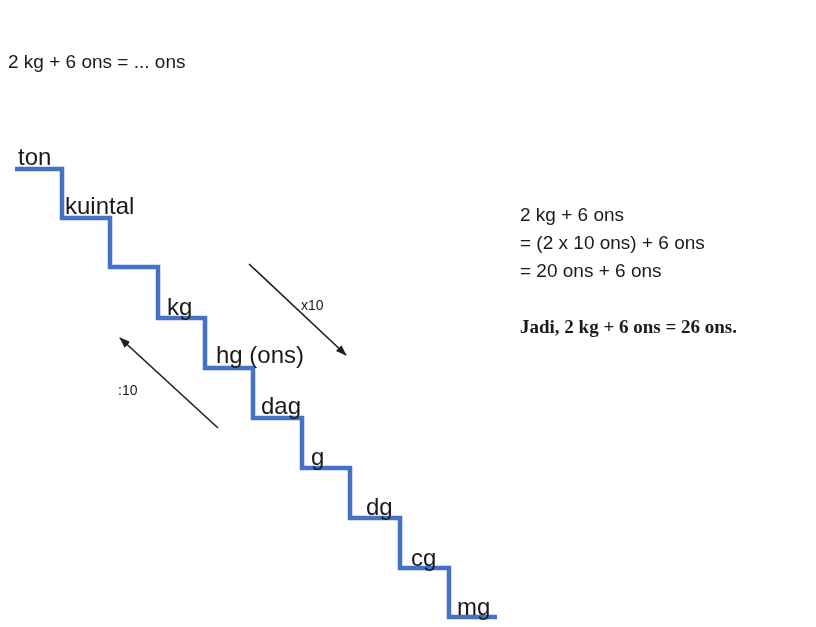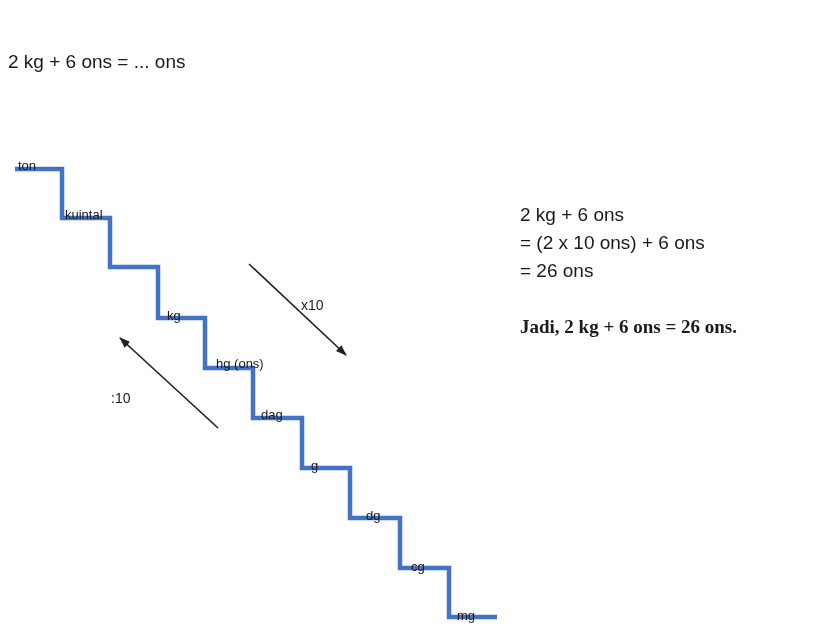--- a/index.html
+++ b/index.html
@@ -29,24 +29,23 @@
     font-size: 19px;
     line-height: 27px;
   }
   .ladder-svg {
     position: absolute;
     left: 0;
     top: 0;
   }
   .unit-label {
     position: absolute;
-    font-size: 13px;
+    font-size: 24px;
     line-height: 22px;
     white-space: nowrap;
-    margin-top: 9px;
   }
   .rule-label {
     position: absolute;
     font-size: 14px;
     line-height: 22px;
     white-space: nowrap;
   }
   .solution {
     position: absolute;
     left: 520px;
@@ -86,22 +85,22 @@
   <div class="unit-label" style="left:65px;  top:195px;">kuintal</div>
   <div class="unit-label" style="left:167px; top:296px;">kg</div>
   <div class="unit-label" style="left:216px; top:344px;">hg (ons)</div>
   <div class="unit-label" style="left:261px; top:395px;">dag</div>
   <div class="unit-label" style="left:311px; top:446px;">g</div>
   <div class="unit-label" style="left:366px; top:496px;">dg</div>
   <div class="unit-label" style="left:411px; top:547px;text-align:right;">cg</div>
   <div class="unit-label" style="left:457px; top:596px;">mg</div>
 
   <div class="rule-label" style="left:301px; top:294px;">x10</div>
-  <div class="rule-label" style="left:111px; top:379px;margin-top:8px;">:10</div>
+  <div class="rule-label" style="left:118px; top:379px;">:10</div>
 
   <div class="solution">
     <div>2 kg + 6 ons</div>
     <div>= (2 x 10 ons) + 6 ons</div>
-    <div>= 26 ons</div>
+    <div>= 20 ons + 6 ons</div>
     <div class="conclusion">Jadi, 2 kg + 6 ons = 26 ons.</div>
   </div>
 
 </div>
 
 </body></html>

